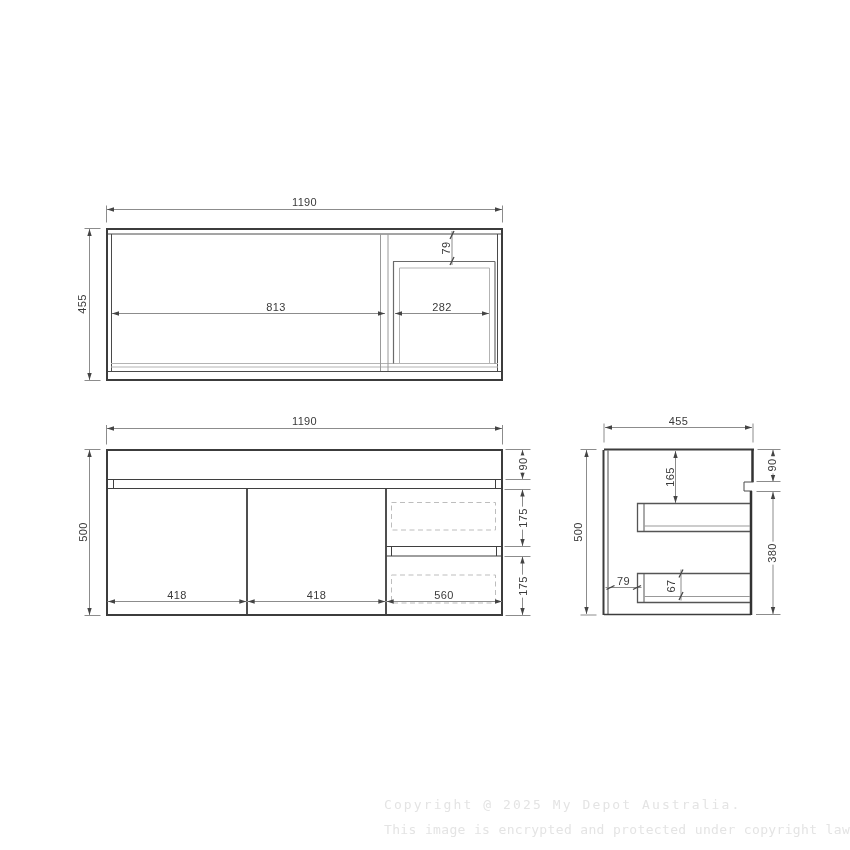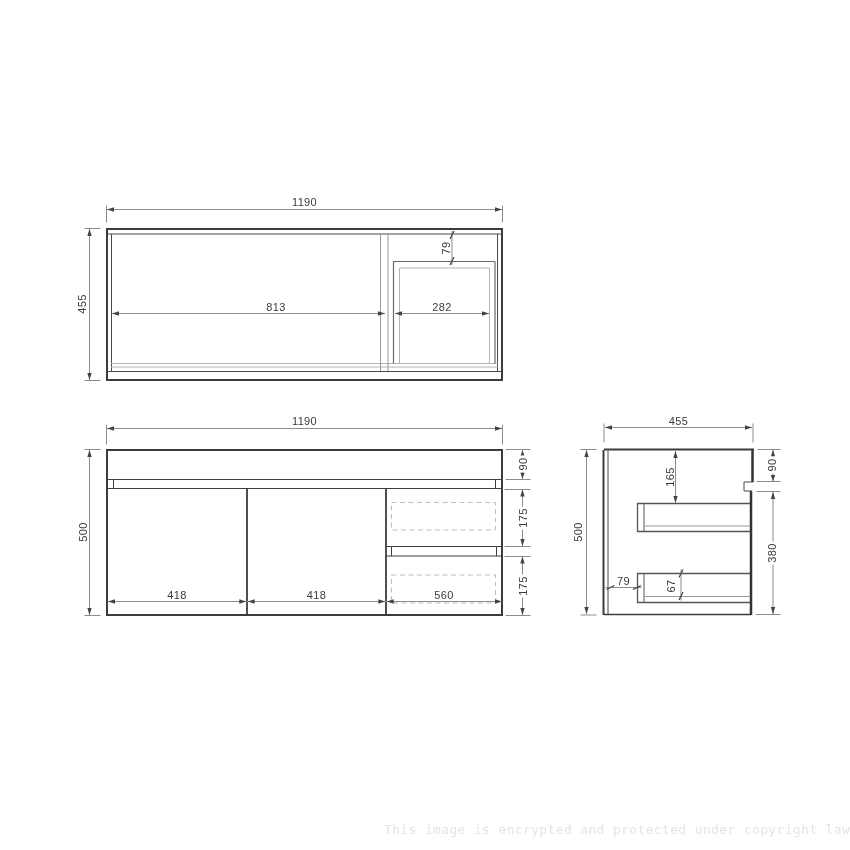--- a/index.html
+++ b/index.html
@@ -204,15 +204,16 @@
   <div class="dim" style="left:444px;top:595px;">560</div>
 
   <div class="dim" style="left:678.5px;top:420.5px;">455</div>
   <div class="dim-v" style="left:578px;top:532px;">500</div>
   <div class="dim-v bg" style="left:772px;top:464.5px;">90</div>
   <div class="dim-v bg" style="left:772px;top:552.5px;">380</div>
   <div class="dim-v" style="left:669.5px;top:477px;">165</div>
   <div class="dim" style="left:623.5px;top:581px;">79</div>
   <div class="dim-v" style="left:671px;top:585.5px;">67</div>
 
+  <div class="wm wm1" style="left:384px;top:797px;">Copyright @ 2025 My Depot Australia.</div>
   <div class="wm wm2" style="left:384px;top:822px;">This image is encrypted and protected under copyright law.</div>
 
 </div>
 
 </body></html>

